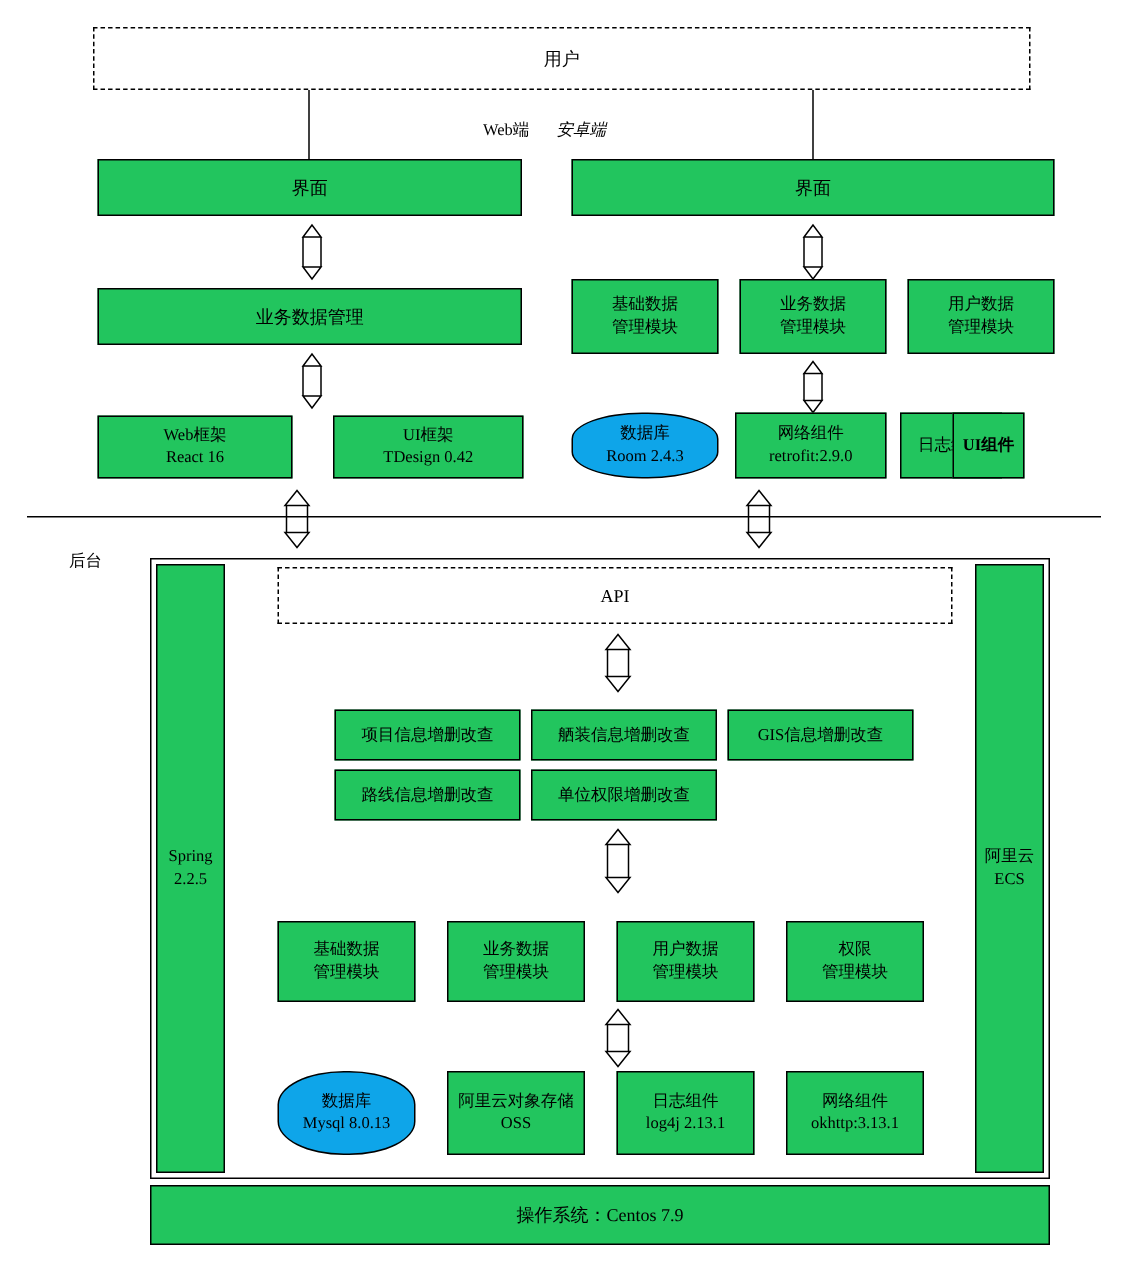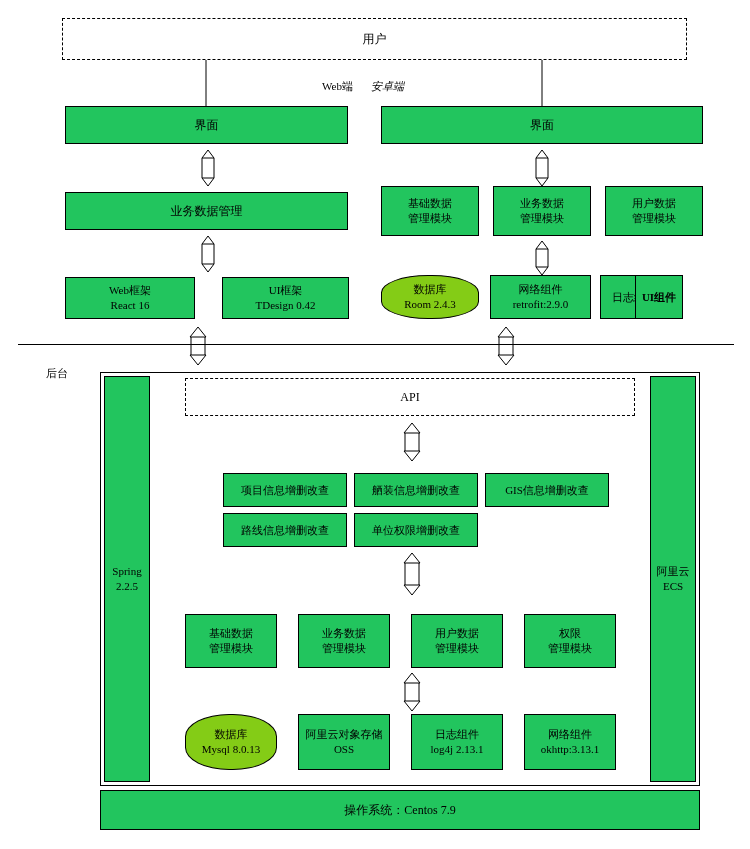--- a/index.html
+++ b/index.html
@@ -36,21 +36,21 @@
     background: #fff;
     display: flex;
     align-items: center;
     justify-content: center;
     text-align: center;
     font-size: 12px;
   }
   .cyl {
     border: 1px solid #000;
     border-radius: 48% / 40%;
-    background: #84cc16;
+    background: #0ea5e9;
     display: flex;
     align-items: center;
     justify-content: center;
     text-align: center;
     font-size: 11px;
     line-height: 1.35;
   }
   .lbl {
     font-size: 11px;
     white-space: nowrap;

